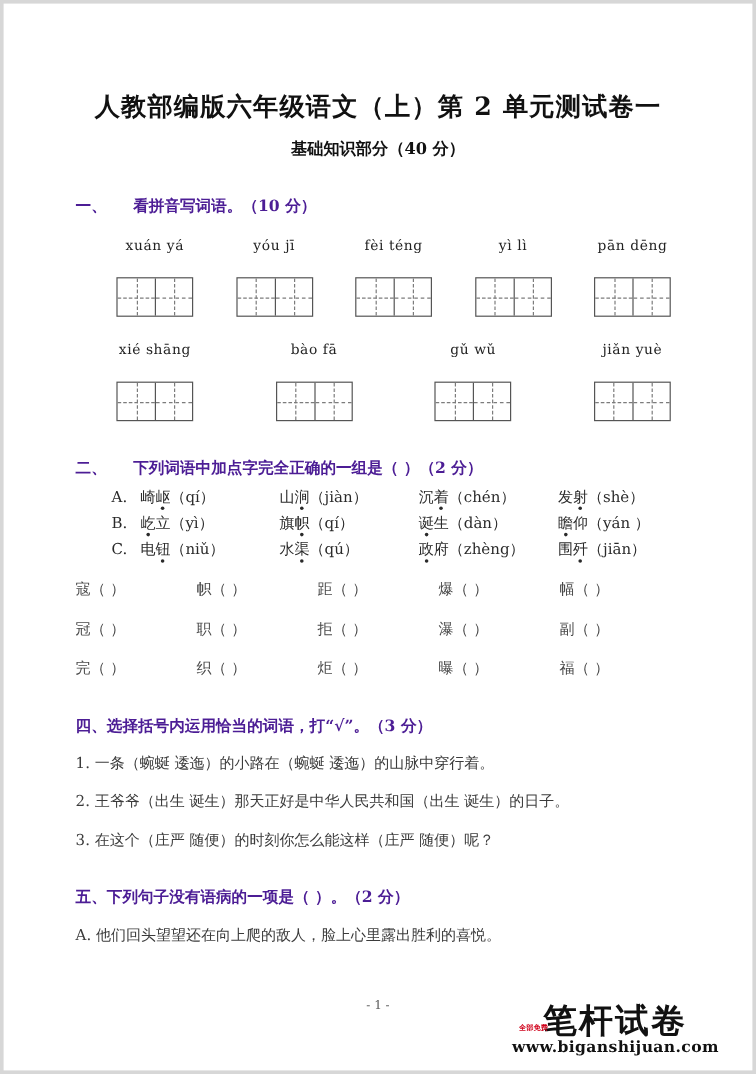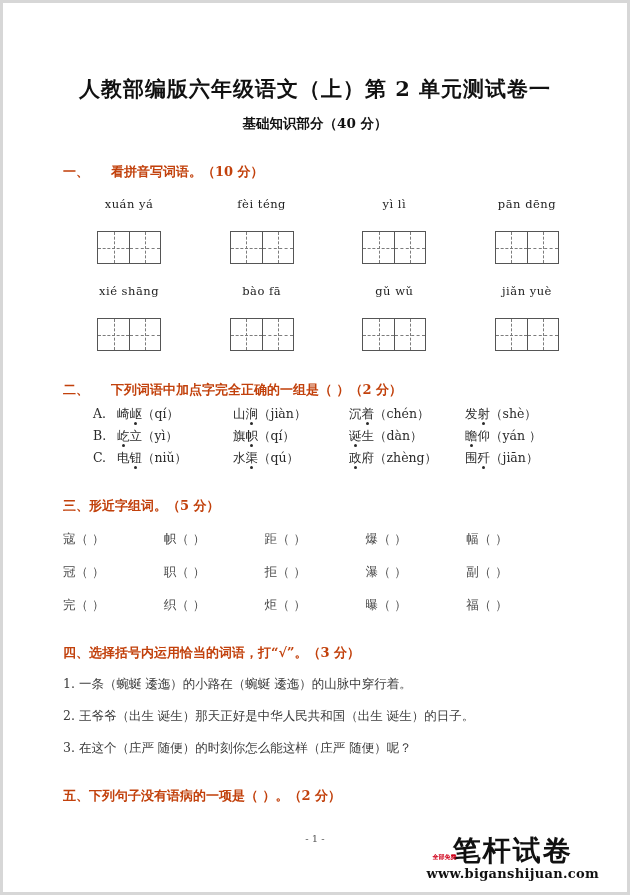--- a/index.html
+++ b/index.html
@@ -46,21 +46,21 @@
     text-align: center;
     font-size: 13.5px;
     font-weight: bold;
     color: #111;
   }
 
   
   .sec-heading {
     font-size: 13px;
     font-weight: bold;
-    color: #c2410c;
+    color: #4c1d95;
     margin-top: 30px;
   }
   .sec-heading .num-sp { display:inline-block; width: 22px; }
 
   
   .pinyin-block { margin-top: 16px; }
   .pinyin-row {
     display: flex;
     justify-content: space-between;
     padding: 0 8px 0 34px;
@@ -208,20 +208,27 @@
     <div class="doc-subtitle">基础知识部分（40 分）</div>
 
     <div class="sec-heading">
       <span>一、</span><span class="num-sp"></span><span>看拼音写词语。（10 分）</span>
     </div>
 
     <div class="pinyin-block">
       <div class="pinyin-row">
         <div class="pinyin-item">
           <div class="pinyin-text">xuán yá</div>
+          <div class="tianzi">
+              <div class="tianzi-cell"></div>
+              <div class="tianzi-cell"></div>
+            </div>
+        </div>
+        <div class="pinyin-item">
+          <div class="pinyin-text">yóu jī</div>
           <div class="tianzi">
               <div class="tianzi-cell"></div>
               <div class="tianzi-cell"></div>
             </div>
         </div>
         <div class="pinyin-item">
           <div class="pinyin-text">fèi téng</div>
           <div class="tianzi">
               <div class="tianzi-cell"></div>
               <div class="tianzi-cell"></div>
@@ -304,21 +311,20 @@
         <span class="mc-label">C.</span>
         <span class="mc-opts">
           <span class="mc-opt"><span>电</span><span class="dotted">钮</span><span>（niǔ）</span></span>
           <span class="mc-opt"><span>水</span><span class="dotted">渠</span><span>（qú）</span></span>
           <span class="mc-opt"><span class="dotted">政</span><span>府</span><span>（zhèng）</span></span>
           <span class="mc-opt"><span>围</span><span class="dotted">歼</span><span>（jiān）</span></span>
         </span>
       </div>
     </div>
 
-    <div class="sec-heading">三、形近字组词。（5 分）</div>
 
     <div class="char-grid">
       <div class="char-row">
         <span class="char-cell">寇（      ）</span>
         <span class="char-cell">帜（      ）</span>
         <span class="char-cell">距（      ）</span>
         <span class="char-cell">爆（      ）</span>
         <span class="char-cell">幅（      ）</span>
       </div>
       <div class="char-row">
@@ -338,20 +344,23 @@
     </div>
 
     <div class="sec-heading">四、选择括号内运用恰当的词语，打“√”。（3 分）</div>
     <div class="sent-list">
       <div class="sent-item">1. 一条（蜿蜒    逶迤）的小路在（蜿蜒    逶迤）的山脉中穿行着。</div>
       <div class="sent-item">2. 王爷爷（出生  诞生）那天正好是中华人民共和国（出生    诞生）的日子。</div>
       <div class="sent-item">3. 在这个（庄严    随便）的时刻你怎么能这样（庄严    随便）呢？</div>
     </div>
 
     <div class="sec-heading">五、下列句子没有语病的一项是（      ）。（2 分）</div>
+    <div class="sent-list">
+      <div class="sent-item">A. 他们回头望望还在向上爬的敌人，脸上心里露出胜利的喜悦。</div>
+    </div>
 
   </div>
 
   <div class="page-number">- 1 -</div>
 
   <div class="watermark">
     <div class="wm-free">全部免费</div>
     <div class="wm-cn">笔杆试卷</div>
     <div class="wm-url">www.biganshijuan.com</div>
   </div>

